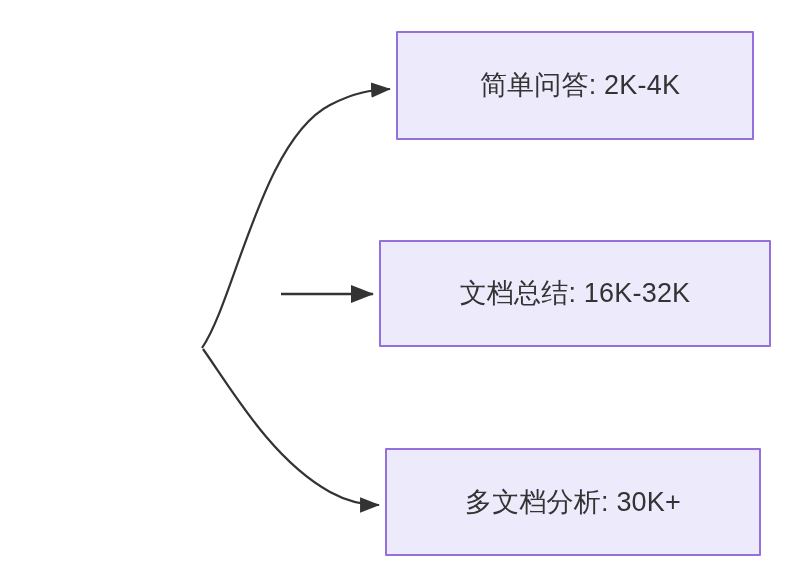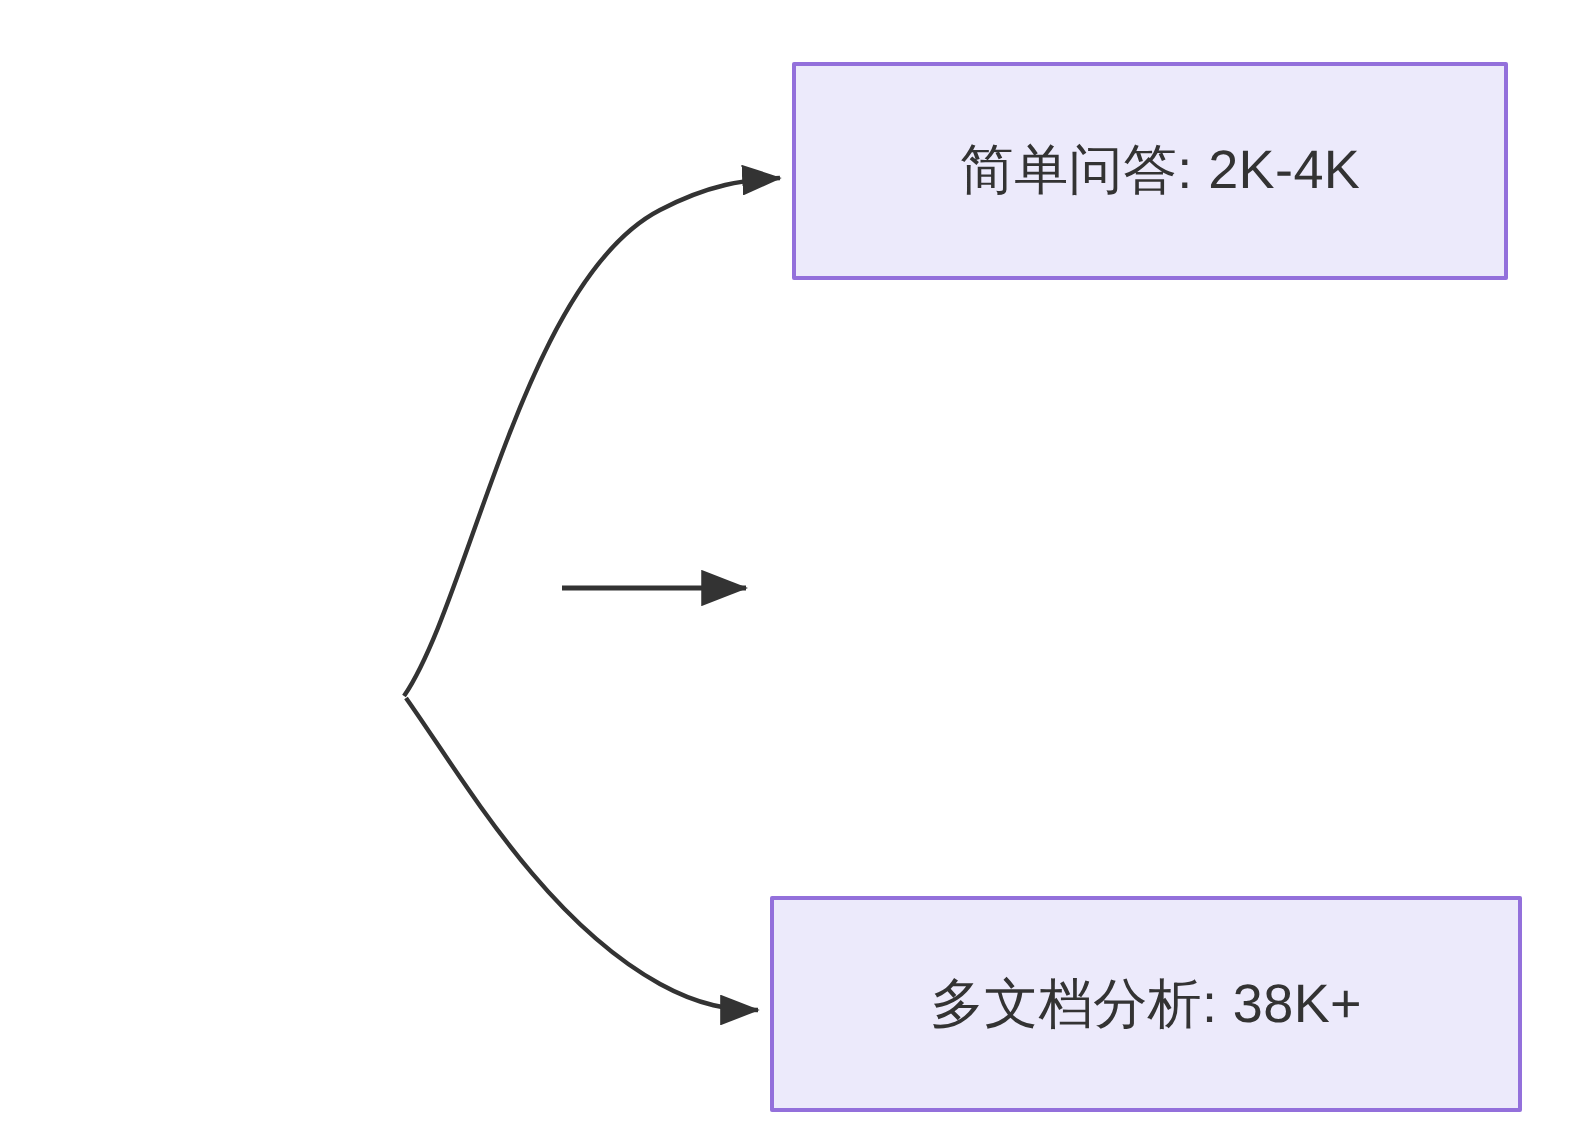--- a/index.html
+++ b/index.html
@@ -68,18 +68,21 @@
     <path d="M 281 294 L 373 294" fill="none" stroke="#333333" stroke-width="2.6" marker-end="url(#arrowhead)"></path>
 
     <path d="M 203 349 C 232 390, 272 460, 330 492 C 350 503, 365 505, 379 505" fill="none" stroke="#333333" stroke-width="2.2" marker-end="url(#arrowhead)"></path>
   </svg>
 
 
   <div class="node" id="node-target-0">
     <span class="node-label">简单问答: 2K-4K</span>
   </div>
 
+  <div class="node" id="node-target-1">
+    <span class="node-label">文档总结: 16K-32K</span>
+  </div>
 
   <div class="node" id="node-target-2">
-    <span class="node-label">多文档分析: 38K+</span>
+    <span class="node-label">多文档分析: 30K+</span>
   </div>
 
 </div>
 
 </body></html>

